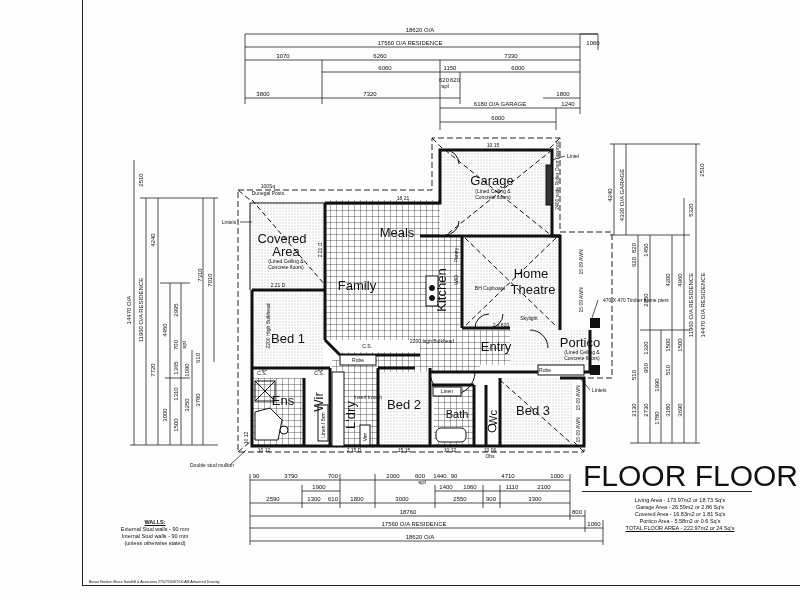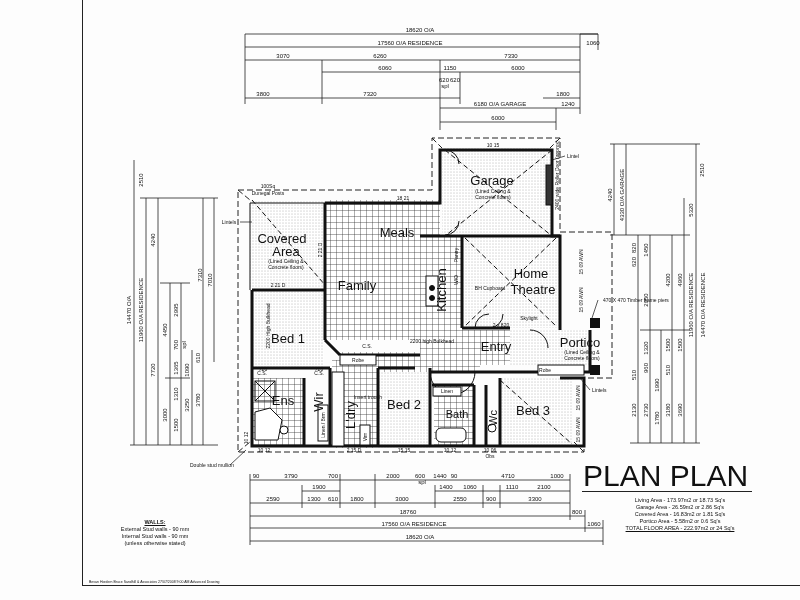--- a/index.html
+++ b/index.html
@@ -368,21 +368,21 @@
     </g>
     <g stroke="#111" stroke-width="0.7" fill="none">
       <line x1="240" y1="222" x2="252" y2="222"></line>
       <line x1="230" y1="465" x2="246" y2="450"></line>
       <line x1="598" y1="300" x2="592" y2="318"></line>
       <line x1="590" y1="390" x2="580" y2="378"></line>
       <line x1="565" y1="156" x2="552" y2="160"></line>
     </g>
   </svg>
 
-  <div class="title">PLAN PLAN</div>
+  <div class="title">FLOOR FLOOR</div>
   <div class="title-line"></div>
 
   <div class="areas">
     <div>Living Area - 173.97m2 or 18.73 Sq's</div>
     <div>Garage Area - 26.59m2 or 2.86 Sq's</div>
     <div>Covered Area - 16.83m2 or 1.81 Sq's</div>
     <div>Portico Area - 5.58m2 or 0.6 Sq's</div>
     <div class="total">TOTAL FLOOR AREA - 222.97m2 or 24 Sq's</div>
   </div>
 

